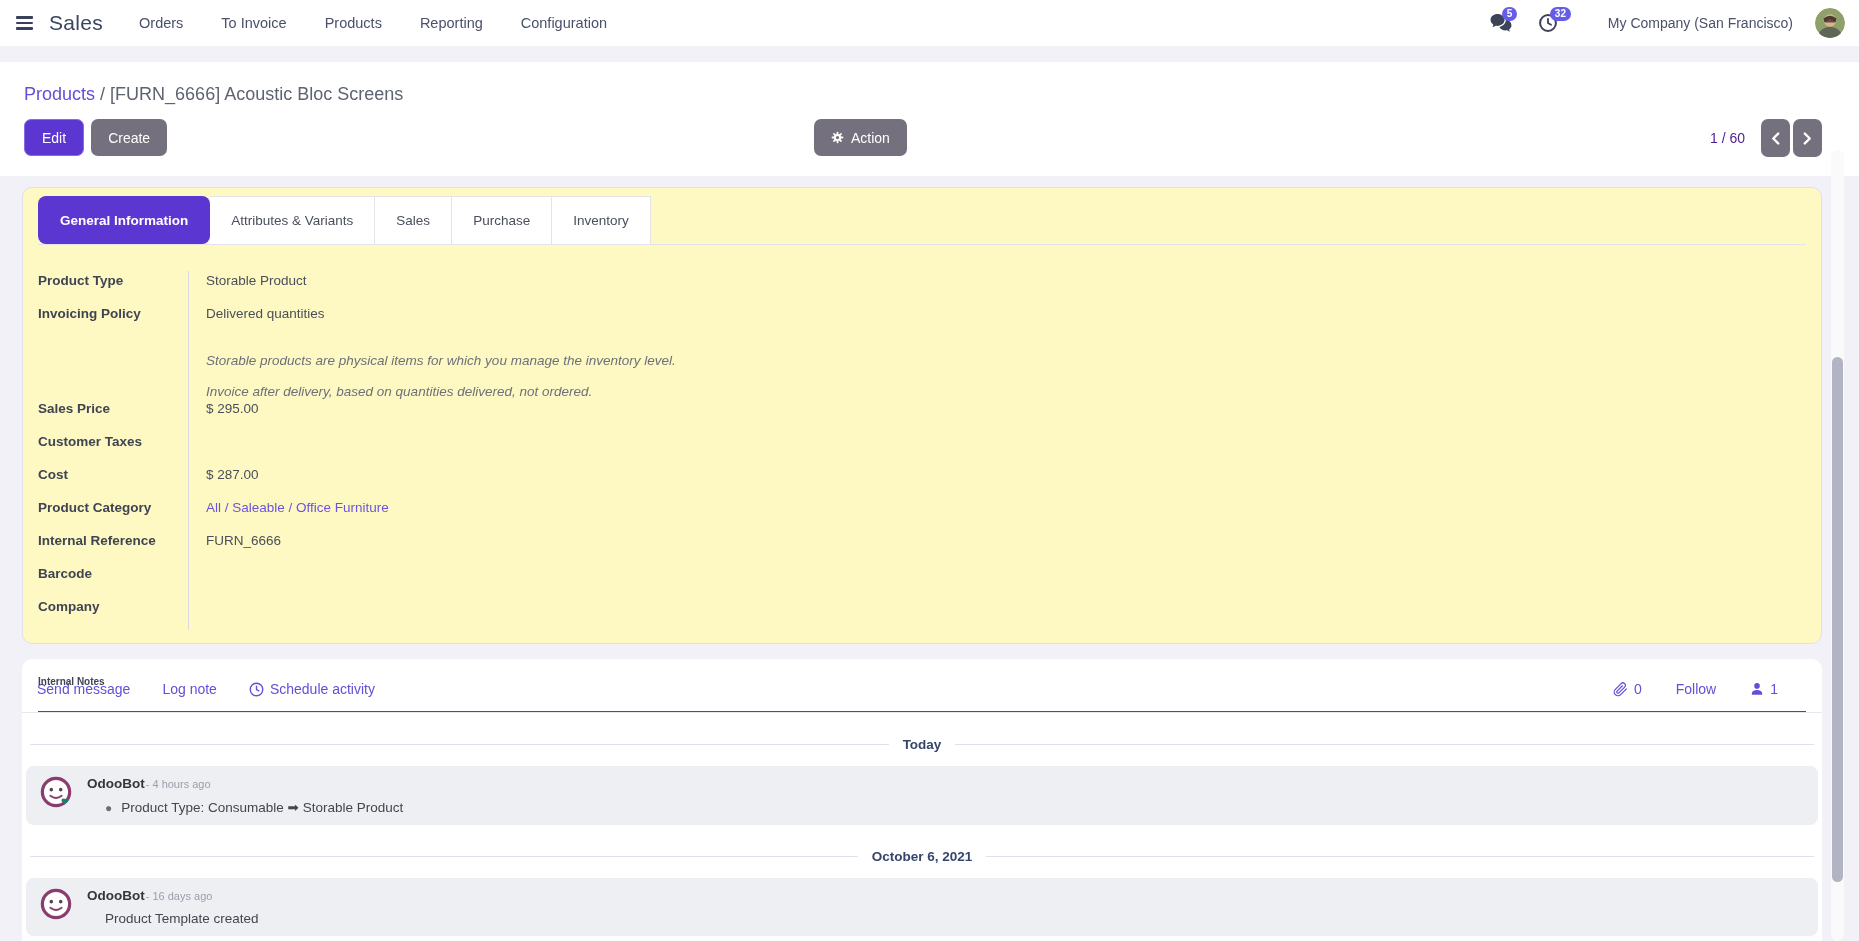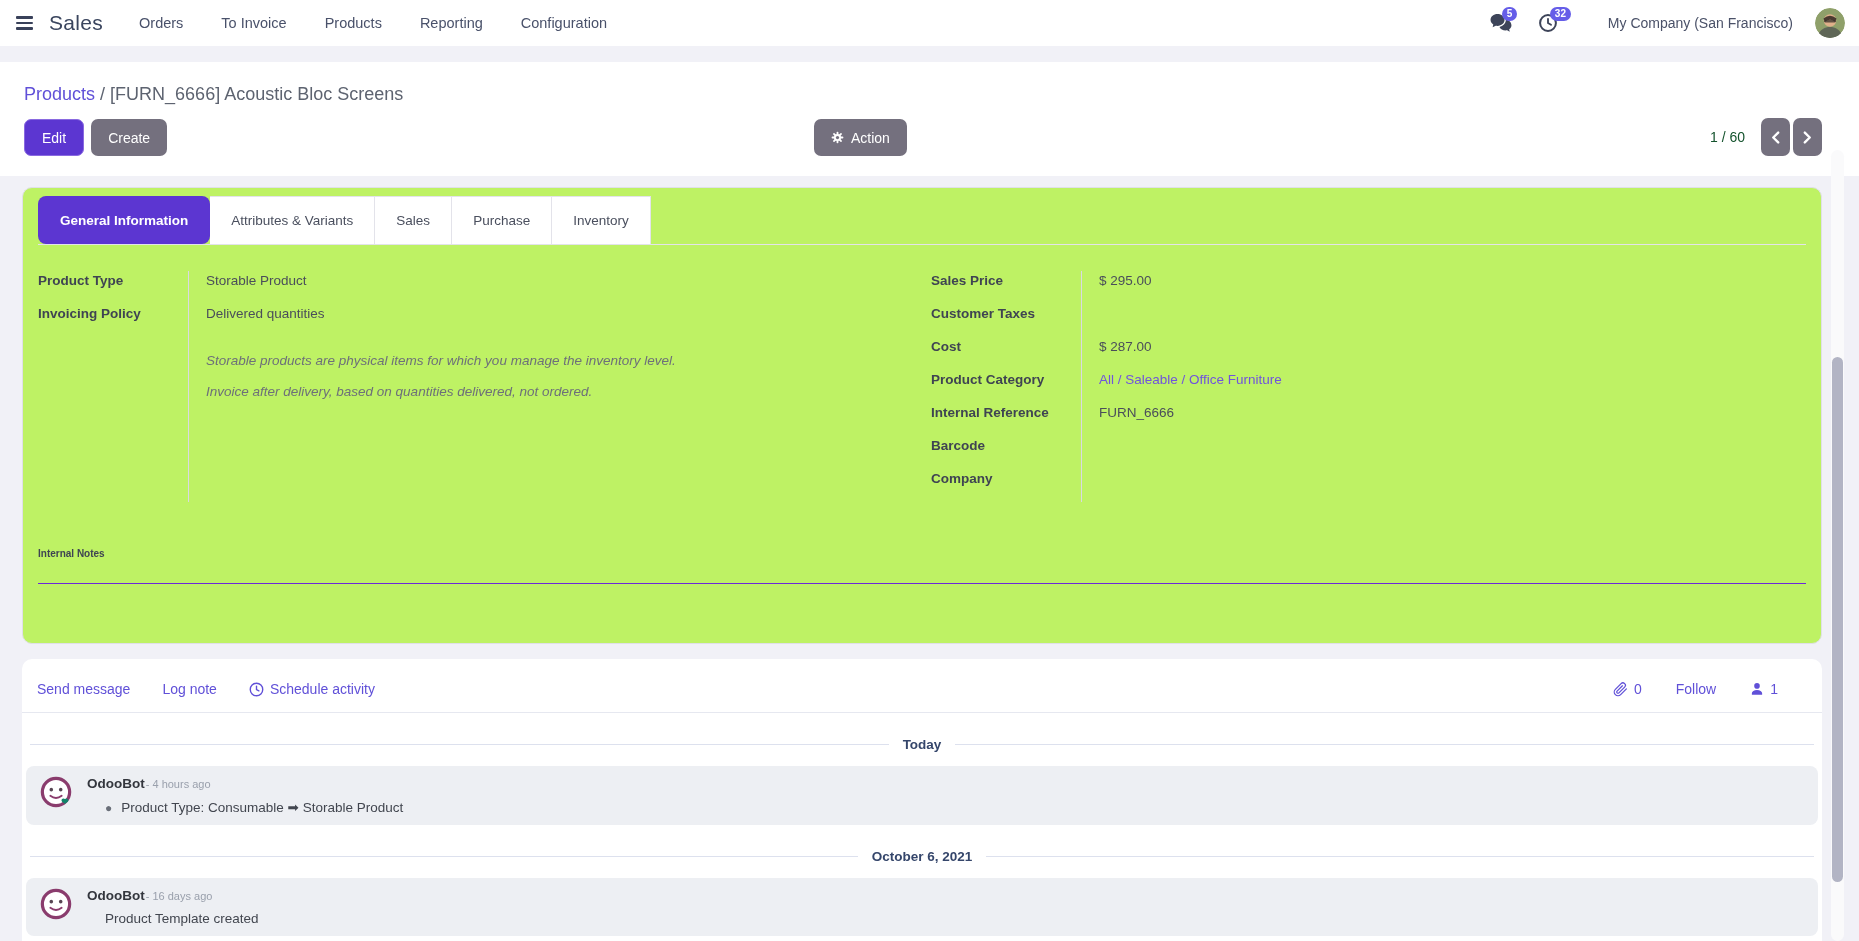--- a/index.html
+++ b/index.html
@@ -30,35 +30,35 @@
   .nav-right{display:flex;align-items:center;}
   .icon-wrap{position:relative;margin-right:26px;cursor:pointer;display:flex;align-items:center;}
   .badge{position:absolute;top:-6px;left:12px;background:var(--badge);color:#fff;font-size:10px;font-weight:bold;padding:2px 5px;border-radius:9px;line-height:1;}
   .company{font-size:14px;color:#4a5168;margin:0 22px 0 24px;text-align:center;}
   .avatar{width:30px;height:30px;border-radius:50%;overflow:hidden;flex:0 0 auto;cursor:pointer;}
   
   .control{background:#fff;margin-top:16px;padding:20px 37px 20px 24px;position:relative;}
   .breadcrumb{font-size:18px;line-height:24px;}
   .bc-parent{color:var(--link);cursor:pointer;}
   .bc-sep,.bc-current{color:#5d6370;}
-  .btn-row{margin-top:13px;height:37px;position:relative;display:flex;align-items:flex-end;}
+  .btn-row{margin-top:13px;height:37px;position:relative;display:flex;align-items:flex-start;}
   .btn{height:37px;border-radius:7px;font-size:14px;padding:0 17px;color:#fff;border:none;cursor:pointer;font-family:inherit;display:inline-flex;align-items:center;gap:7px;}
   .btn-edit{background:var(--accent);border:1px solid #8a6ae0;margin-right:7px;}
   .btn-gray{background:var(--btn-gray);}
   .btn-action{position:absolute;left:790px;}
   .pager{position:absolute;right:0;display:flex;align-items:center;}
-  .pager-count{font-size:14px;color:#14532d;margin-right:13px;}
+  .pager-count{font-size:14px;color:#4c1d95;margin-right:13px;}
   .pager-btn{width:29px;height:38px;background:var(--btn-gray);border:none;border-radius:7px;margin-left:3px;display:inline-flex;align-items:center;justify-content:center;cursor:pointer;}
   
-  .sheet{position:relative;margin:11px 0 0 22px;width:1800px;height:457px;background:#bef264;border:1px solid #e0e0e8;border-radius:10px;}
+  .sheet{position:relative;margin:11px 0 0 22px;width:1800px;height:457px;background:#fef9c3;border:1px solid #e0e0e8;border-radius:10px;}
   .tabs{display:flex;margin:8px 15px 0;border-bottom:1px solid var(--line);}
   .tab{height:48px;display:flex;align-items:center;padding:0 21px;font-size:13.5px;color:#4a4f5e;border-right:1px solid var(--line);border-top:1px solid var(--line);cursor:pointer;background:#fff;}
   .tab.last{border-right:1px solid var(--line);}
   .tab.active{background:var(--accent);color:#fff;font-weight:bold;border:none;border-radius:8px;padding:0 22px;}
-  .form-grid{display:grid;grid-template-columns:1fr 1fr;column-gap:18px;padding:26px 15px 0;}
+  .form-grid{display:grid;grid-template-columns:1fr;column-gap:18px;padding:26px 15px 0;}
   .fgroup{display:flex;align-items:stretch;}
   .flabels{width:150px;flex:0 0 150px;}
   .fvals{flex:1;border-left:1px solid #d9d9e2;padding-left:17px;}
   .frow{height:33px;padding-top:2px;font-size:13.5px;}
   .flabel{font-weight:bold;color:#3f4452;}
   .fvalue{color:#4a4e5a;}
   .fvalue.link{color:#7053dd;cursor:pointer;}
   .help{font-style:italic;color:var(--muted);font-size:13.5px;margin-top:16px;}
   .notes{margin:46px 15px 0;}
   .notes-label{font-weight:bold;font-size:10px;color:#3f4452;padding-bottom:24px;border-bottom:1px solid #6d28d9;}

